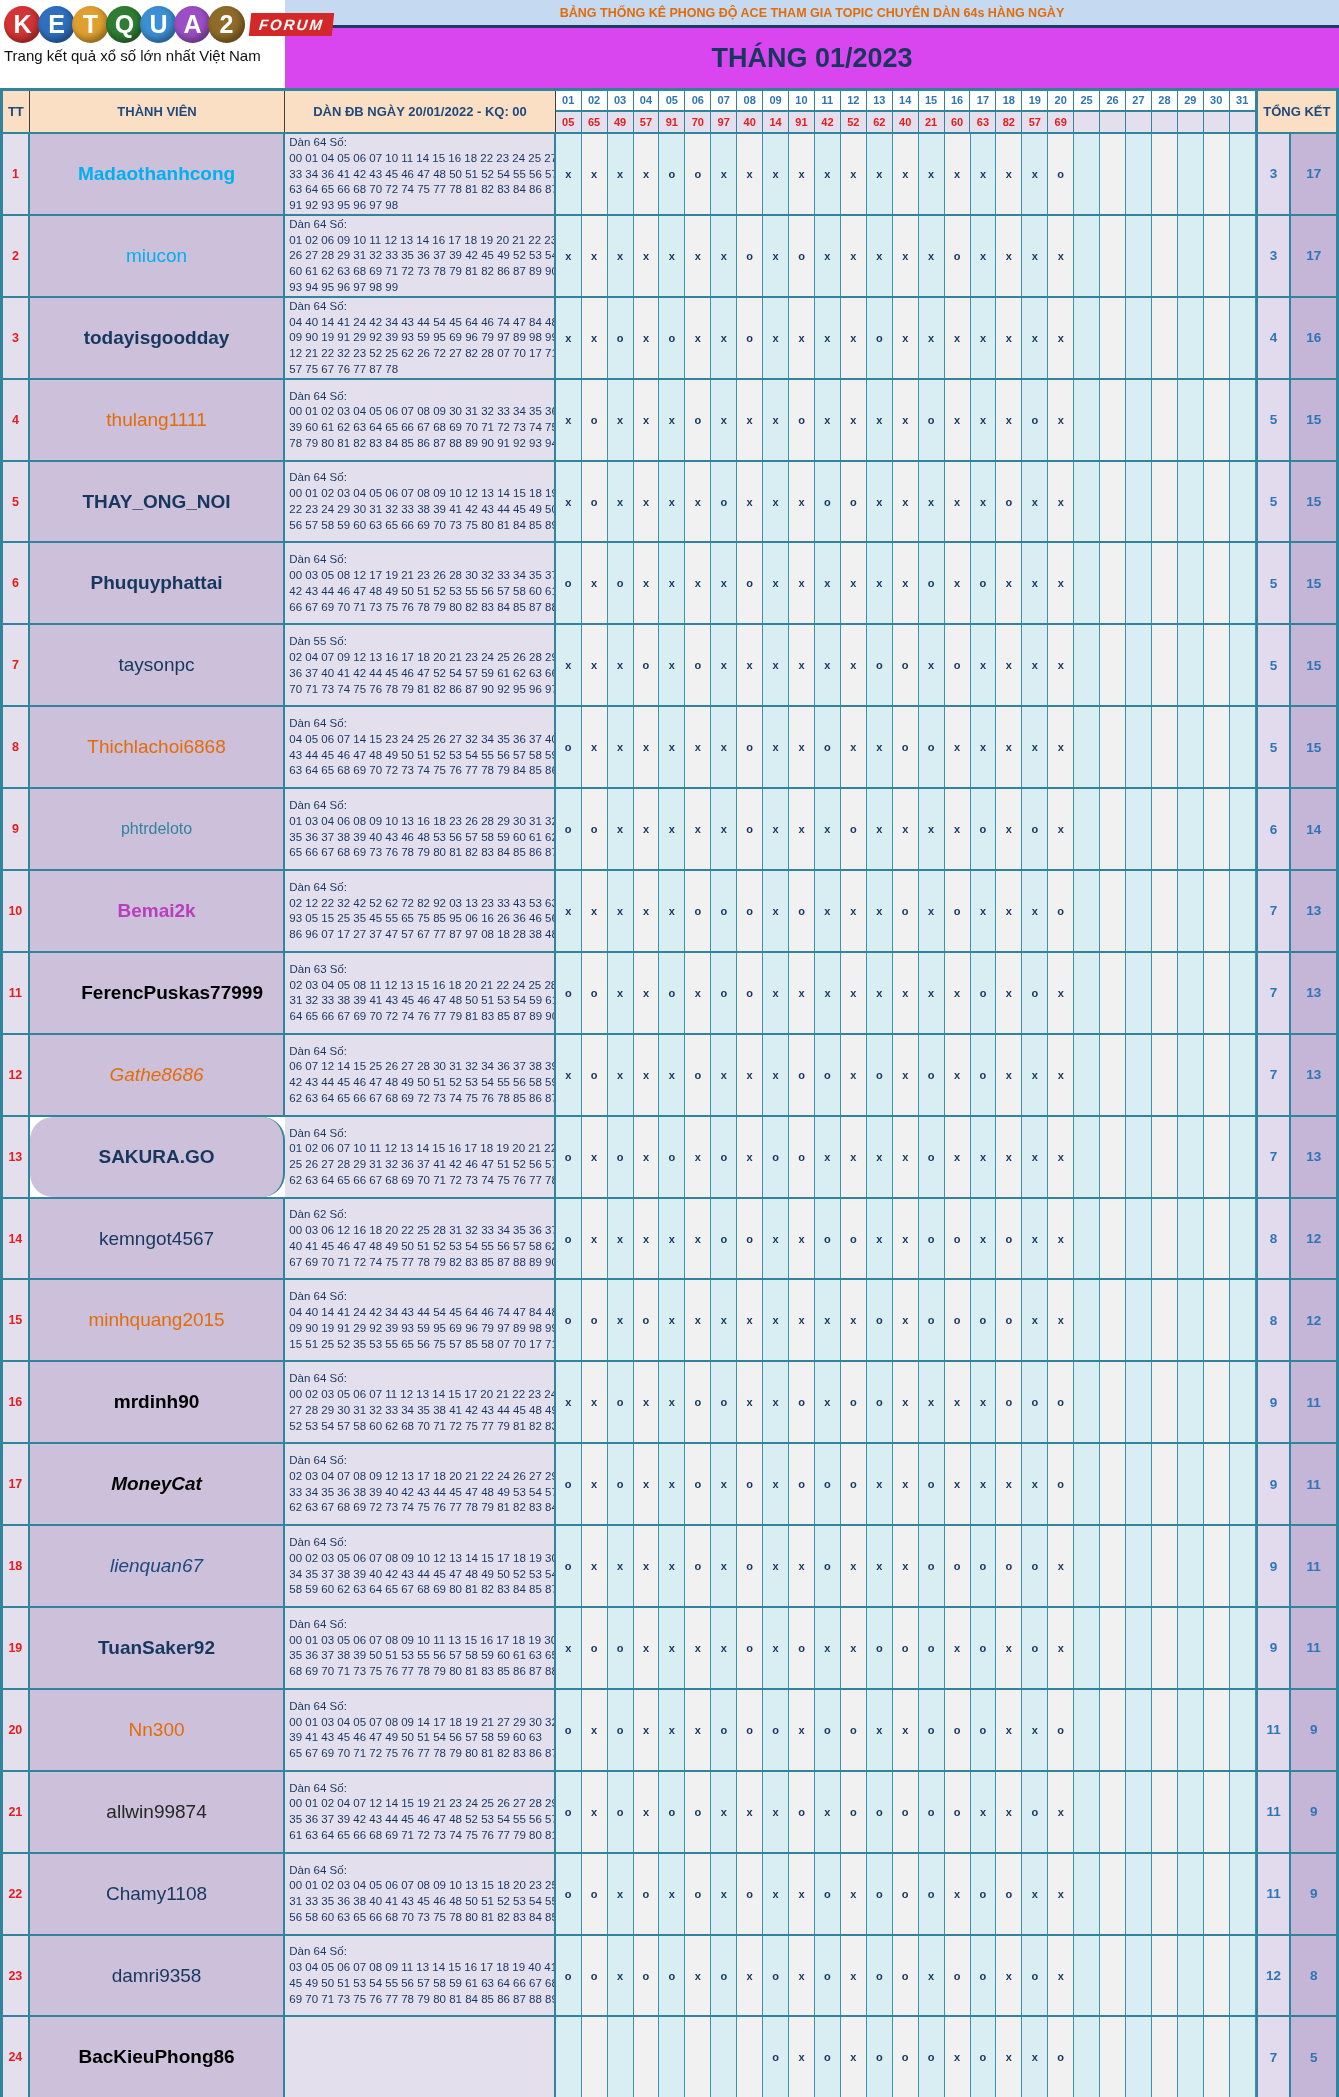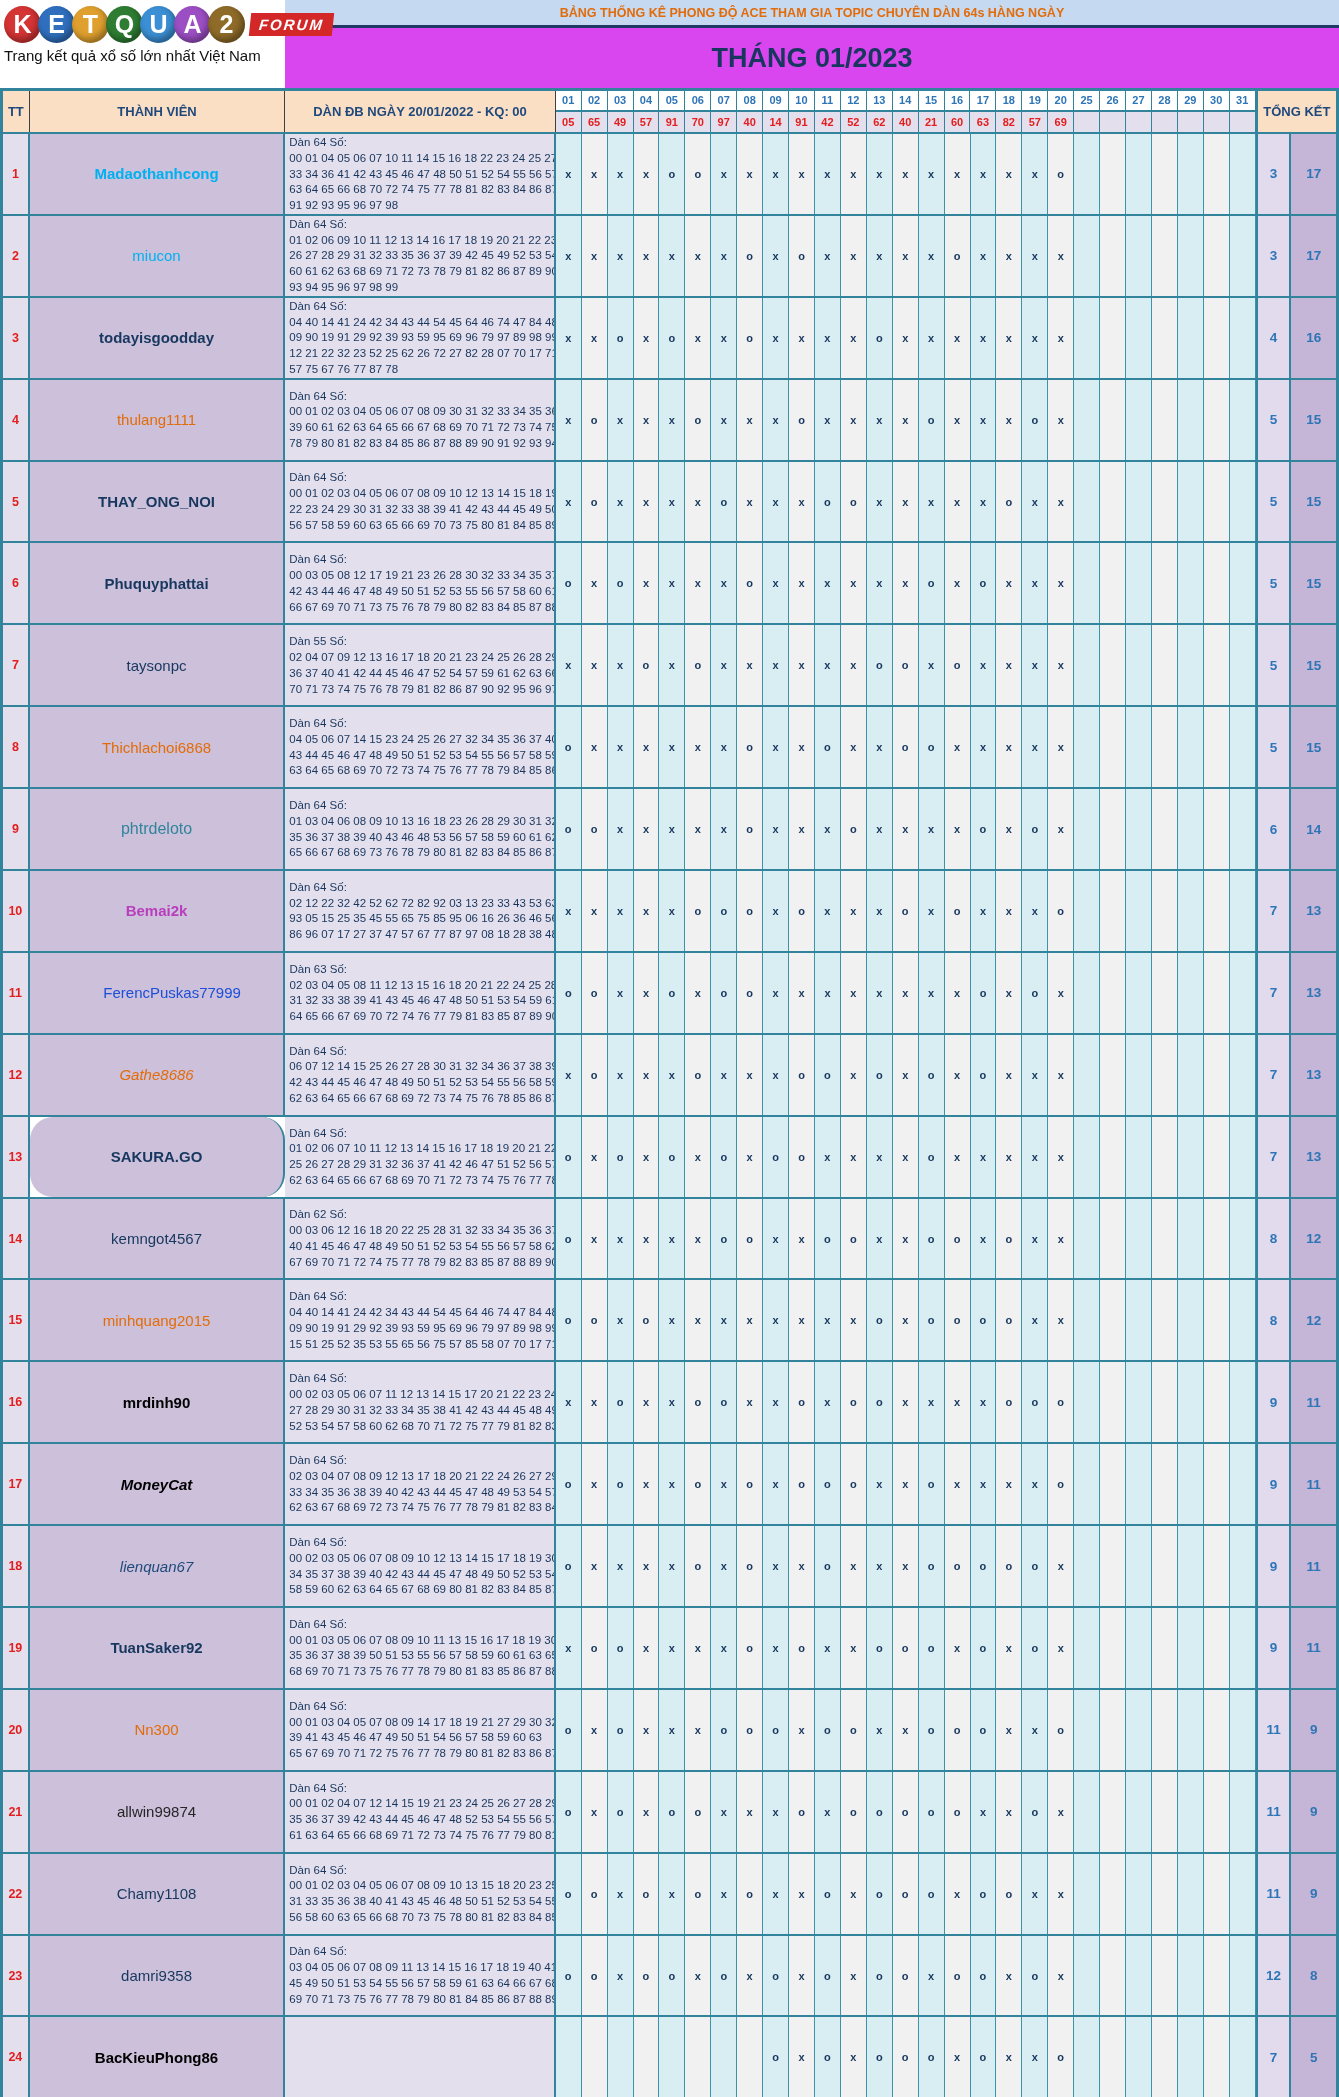--- a/index.html
+++ b/index.html
@@ -35,21 +35,21 @@
   .day-head-cell{width:26px;box-sizing:border-box;border-right:1px solid #31849b;
      border-bottom:2px solid #31849b;background:#fff;color:#2e75b6;font-weight:bold;
      font-size:11px;display:flex;align-items:center;justify-content:center;}
   .day-res-cell{width:26px;box-sizing:border-box;border-right:1px solid #31849b;
      background:#e4dfec;color:#e31e1e;font-weight:bold;font-size:11px;
      display:flex;align-items:center;justify-content:center;}
   .row{display:flex;height:81.9px;border-bottom:2px solid #31849b;box-sizing:border-box;}
   .c{box-sizing:border-box;border-right:2px solid #31849b;display:flex;
      align-items:center;justify-content:center;}
   .c-tt{width:27px;background:#e4dfec;color:#e31e1e;font-weight:bold;font-size:12.5px;}
-  .c-name{width:258px;background:#ccc0da;font-size:15px;text-align:center;}
+  .c-name{width:258px;background:#ccc0da;font-size:19px;text-align:center;}
   .c-dan{width:273px;background:#e4dfec;color:#17365d;font-size:11.5px;line-height:15.8px;
      flex-direction:column;align-items:flex-start;justify-content:center;
      padding:1px 0 0 4px;overflow:hidden;white-space:nowrap;}
   .c-days{width:702px;display:flex;border-right:2px solid #31849b;box-sizing:border-box;}
   .day-cell{width:26px;box-sizing:border-box;border-right:1px solid #3d94a8;
      display:flex;align-items:center;justify-content:center;
      color:#17375e;font-weight:bold;font-size:11px;}
   .dc-a{background:#d9eef3;} .dc-b{background:#f1f1f1;}
   .c-s1{width:34px;background:#e2dbee;color:#2e75b6;font-weight:bold;font-size:13.5px;}
   .c-s2{width:45px;background:#c5b5d6;color:#2e75b6;font-weight:bold;font-size:13.5px;border-right:none;}
@@ -567,21 +567,21 @@
             <div class="day-cell dc-a"></div>
             <div class="day-cell dc-b"></div>
             <div class="day-cell dc-a"></div>
           </div>
     <div class="c c-s1">7</div>
     <div class="c c-s2">13</div>
   </div>
 
   <div class="row">
     <div class="c c-tt">11</div>
-    <div class="c c-name" style="color: #1d4ed8; font-weight: normal; padding-left: 31px;">FerencPuskas77999</div>
+    <div class="c c-name" style="color: #000000; font-weight: bold; padding-left: 31px;">FerencPuskas77999</div>
     <div class="c c-dan">
             <div>Dàn 63 Số:</div>
             <div>02 03 04 05 08 11 12 13 15 16 18 20 21 22 24 25 28 29 30</div>
             <div>31 32 33 38 39 41 43 45 46 47 48 50 51 53 54 59 61 62 63</div>
             <div>64 65 66 67 69 70 72 74 76 77 79 81 83 85 87 89 90 91 92</div>
           </div>
     <div class="c-days">
             <div class="day-cell dc-a">o</div>
             <div class="day-cell dc-b">o</div>
             <div class="day-cell dc-a">x</div>

